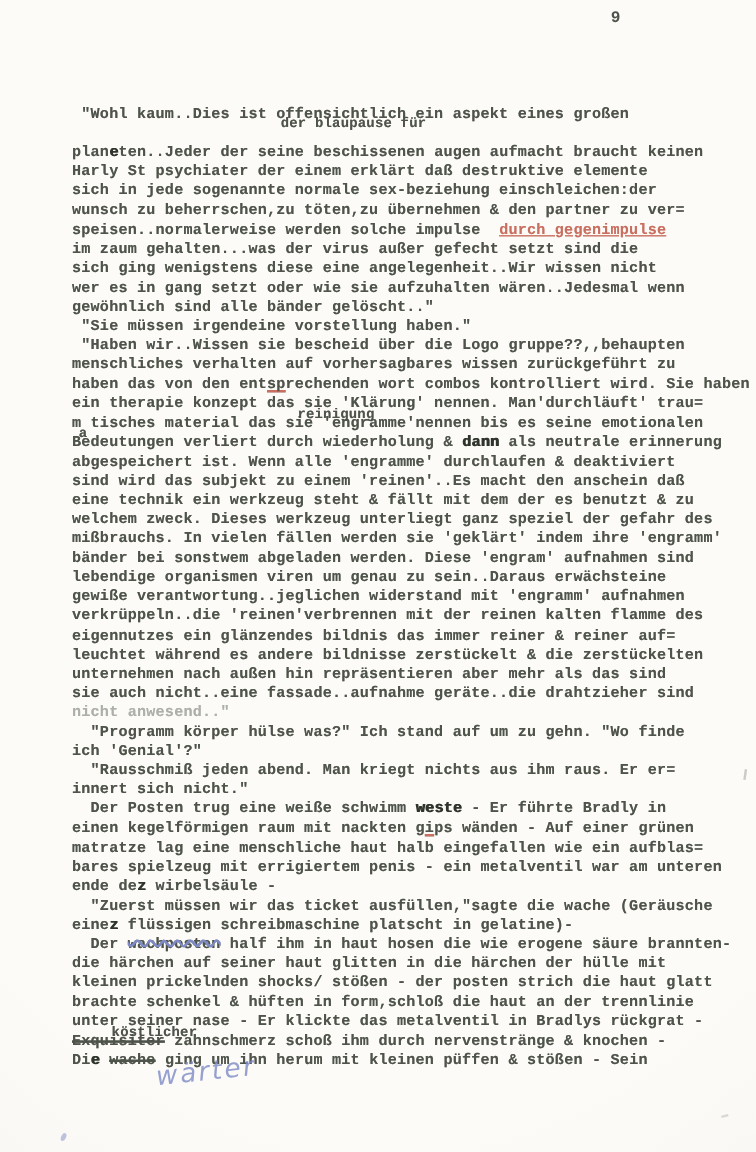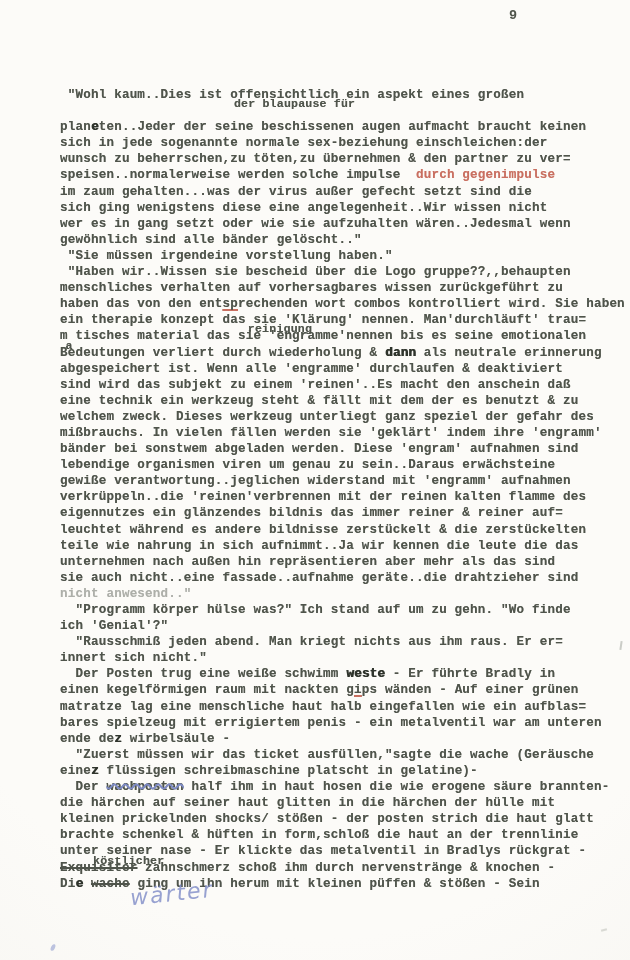--- a/index.html
+++ b/index.html
@@ -14,21 +14,21 @@
     color:var(--ink,#4f544b);
   }
   .pagenum{position:absolute;left:509px;top:8px;font-size:13.5px;}
   .pagebody{position:absolute;left:60px;top:87px;width:566px;}
   .ln{
     position:relative;white-space:pre;
     font-size:12.6px;line-height:16.1px;height:16.1px;
     letter-spacing:.18px;
     text-shadow:0 0 .4px rgba(70,75,65,.55);
   }
-  .red{color:var(--red,#c96f60);text-shadow:0 0 .4px rgba(200,110,95,.5);}
+  .red{color:var(--red,#c96f60);text-shadow:0 0 .4px rgba(200,110,95,.5);text-decoration:underline;}
   .light{opacity:.45;}
   .ov{color:#2f342c;text-shadow:.7px 0 0 #2f342c;}
   .redu{
     text-decoration:underline;
     text-decoration-color:var(--red,#c96f60);
     text-decoration-thickness:2px;
     text-underline-offset:2px;
   }
   .strike{text-decoration:line-through;text-decoration-thickness:1.6px;margin-top:37px;}
   .scrib{
@@ -58,20 +58,21 @@
 </style>
 </head>
 <body>
 
 <div class="page">
   <div class="pagenum">9</div>
   <div class="pagebody">
       <div class="ln"><span> "Wohl kaum..Dies ist offensichtlich ein aspekt eines großen</span></div>
       <div class="ln"><span class="ins above" style="left: 25ch;">der blaupause für</span></div>
       <div class="ln"><span>plan</span><span class="ov">e</span><span>ten..Jeder der seine beschissenen augen aufmacht braucht keinen</span></div>
+      <div class="ln"><span>Harly St psychiater der einem erklärt daß destruktive elemente</span></div>
       <div class="ln"><span>sich in jede sogenannte normale sex-beziehung einschleichen:der</span></div>
       <div class="ln"><span>wunsch zu beherrschen,zu töten,zu übernehmen &amp; den partner zu ver=</span></div>
       <div class="ln"><span>speisen..normalerweise werden solche impulse  </span><span class="red">durch gegenimpulse</span></div>
       <div class="ln"><span>im zaum gehalten...was der virus außer gefecht setzt sind die</span></div>
       <div class="ln"><span>sich ging wenigstens diese eine angelegenheit..Wir wissen nicht</span></div>
       <div class="ln"><span>wer es in gang setzt oder wie sie aufzuhalten wären..Jedesmal wenn</span></div>
       <div class="ln"><span>gewöhnlich sind alle bänder gelöscht.."</span></div>
       <div class="ln"><span> "Sie müssen irgendeine vorstellung haben."</span></div>
       <div class="ln"><span> "Haben wir..Wissen sie bescheid über die Logo gruppe??,,behaupten</span></div>
       <div class="ln"><span>menschliches verhalten auf vorhersagbares wissen zurückgeführt zu</span></div>
@@ -83,21 +84,20 @@
       <div class="ln"><span>sind wird das subjekt zu einem 'reinen'..Es macht den anschein daß</span></div>
       <div class="ln"><span>eine technik ein werkzeug steht &amp; fällt mit dem der es benutzt &amp; zu</span></div>
       <div class="ln"><span>welchem zweck. Dieses werkzeug unterliegt ganz speziel der gefahr des</span></div>
       <div class="ln"><span>mißbrauchs. In vielen fällen werden sie 'geklärt' indem ihre 'engramm'</span></div>
       <div class="ln"><span>bänder bei sonstwem abgeladen werden. Diese 'engram' aufnahmen sind</span></div>
       <div class="ln"><span>lebendige organismen viren um genau zu sein..Daraus erwächsteine</span></div>
       <div class="ln"><span>gewiße verantwortung..jeglichen widerstand mit 'engramm' aufnahmen</span></div>
       <div class="ln"><span>verkrüppeln..die 'reinen'verbrennen mit der reinen kalten flamme des</span></div>
       <div class="ln"><span>eigennutzes ein glänzendes bildnis das immer reiner &amp; reiner auf=</span></div>
       <div class="ln"><span>leuchtet während es andere bildnisse zerstückelt &amp; die zerstückelten</span></div>
-      <div class="ln"><span>teile wie nahrung in sich aufnimmt..Ja wir kennen die leute die das</span></div>
       <div class="ln"><span>unternehmen nach außen hin repräsentieren aber mehr als das sind</span></div>
       <div class="ln"><span>sie auch nicht..eine fassade..aufnahme geräte..die drahtzieher sind</span></div>
       <div class="ln"><span class="light">nicht anwesend.."</span></div>
       <div class="ln"><span>  "Programm körper hülse was?" Ich stand auf um zu gehn. "Wo finde</span></div>
       <div class="ln"><span>ich 'Genial'?"</span></div>
       <div class="ln"><span>  "Rausschmiß jeden abend. Man kriegt nichts aus ihm raus. Er er=</span></div>
       <div class="ln"><span>innert sich nicht."</span></div>
       <div class="ln"><span>  Der Posten trug eine weiße schwimm </span><span class="ov">weste</span><span> - Er führte Bradly in</span></div>
       <div class="ln"><span>einen kegelförmigen raum mit nackten g</span><span class="redu">i</span><span>ps wänden - Auf einer grünen</span></div>
       <div class="ln"><span>matratze lag eine menschliche haut halb eingefallen wie ein aufblas=</span></div>

